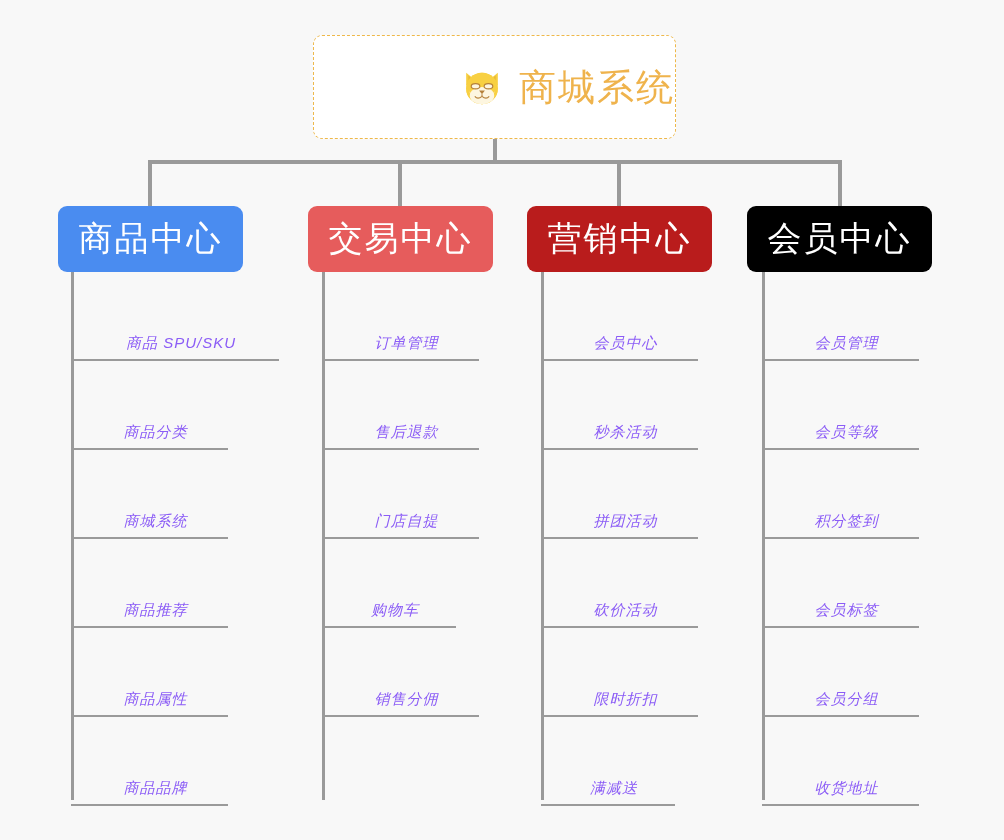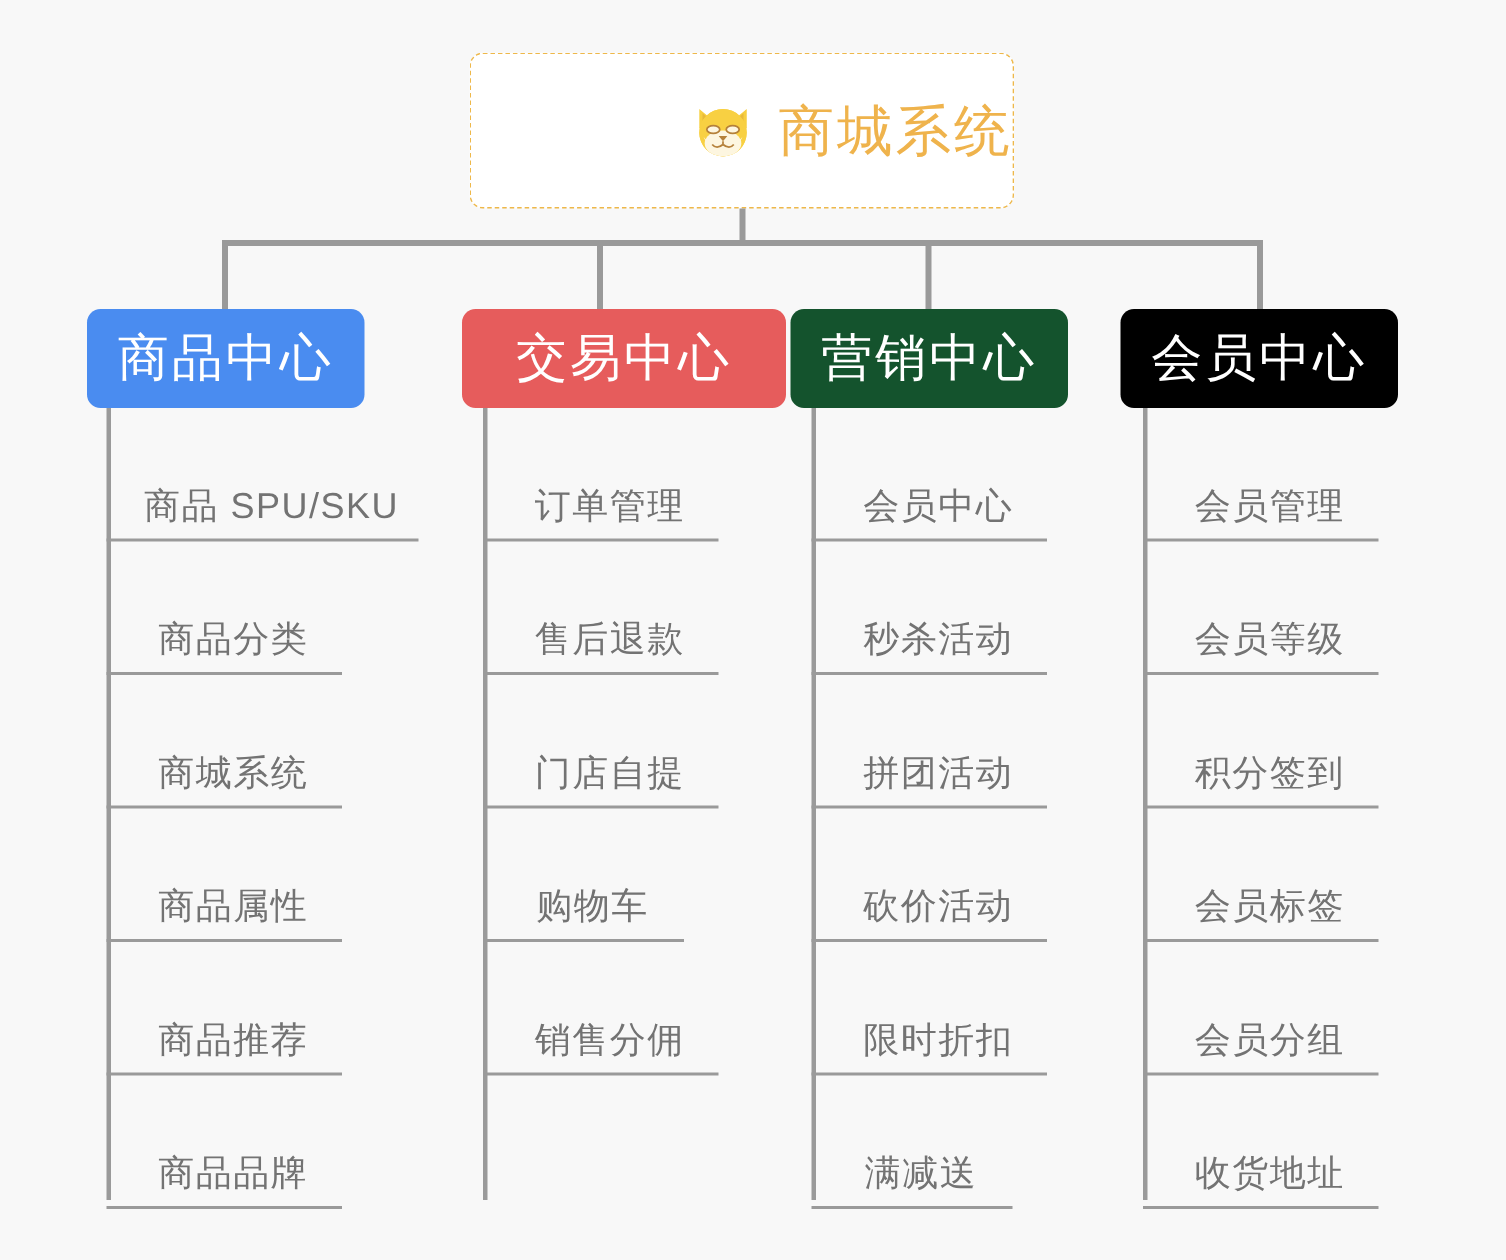--- a/index.html
+++ b/index.html
@@ -92,25 +92,26 @@
     position: relative;
     height: 89px;
     box-sizing: border-box;
     border-bottom: 2px solid #9a9a9a;
     display: flex;
     align-items: flex-end;
     justify-content: center;
     padding-bottom: 6px;
   }
   .leaf-label {
-    font-size: 24px;
-    color: #737373;
+    font-size: 15px;
+    color: #8b5cf6;
     letter-spacing: 1px;
     white-space: nowrap;
     padding: 0 14px 0 26px;
+    font-style: italic;
   }
 </style>
 </head>
 <body style="background: rgb(248, 248, 248);">
 
 <div id="canvas" style="background: rgb(248, 248, 248);">
 
   <div id="root-node">
     <div id="root-inner">
       <svg class="mascot" viewBox="0 0 64 64">
@@ -138,46 +139,46 @@
   <div class="conn conn-v" style="left:493px; top:139px; height:25px;"></div>
   <div class="conn conn-h" style="left:148px; top:160px; width:694px;"></div>
   <div class="conn conn-v" style="left:148px; top:160px; height:46px;"></div>
   <div class="conn conn-v" style="left:398px; top:160px; height:46px;"></div>
   <div class="conn conn-v" style="left:617px; top:160px; height:46px;"></div>
   <div class="conn conn-v" style="left:838px; top:160px; height:46px;"></div>
 
   <div class="cat-box" style="left: 58px; top: 206px; width: 185px; background: rgb(74, 140, 240);">
     <span>商品中心</span>
   </div>
-  <div class="cat-box" style="left: 308px; top: 206px; width: 216px; background: rgb(230, 92, 92);">
+  <div class="cat-box" style="left: 308px; top: 206px; width: 185px; background: rgb(230, 92, 92);">
     <span>交易中心</span>
   </div>
-  <div class="cat-box" style="left: 527px; top: 206px; width: 185px; background: #14532d;">
+  <div class="cat-box" style="left: 527px; top: 206px; width: 185px; background: #b91c1c;">
     <span>营销中心</span>
   </div>
   <div class="cat-box" style="left: 747px; top: 206px; width: 185px; background: #000000;">
     <span>会员中心</span>
   </div>
 
   <div class="leaf-col" style="left:71px; width:208px;">
     <div class="leaf-spine" style="height:528px;"></div>
     <div class="leaf-item" style="width:208px;">
       <span class="leaf-label">商品 SPU/SKU</span>
     </div>
     <div class="leaf-item" style="width:157px;">
       <span class="leaf-label">商品分类</span>
     </div>
     <div class="leaf-item" style="width:157px;">
       <span class="leaf-label">商城系统</span>
     </div>
     <div class="leaf-item" style="width:157px;">
+      <span class="leaf-label">商品推荐</span>
+    </div>
+    <div class="leaf-item" style="width:157px;">
       <span class="leaf-label">商品属性</span>
-    </div>
-    <div class="leaf-item" style="width:157px;">
-      <span class="leaf-label">商品推荐</span>
     </div>
     <div class="leaf-item" style="width:157px;">
       <span class="leaf-label">商品品牌</span>
     </div>
   </div>
 
   <div class="leaf-col" style="left:322px; width:157px;">
     <div class="leaf-spine" style="height:528px;"></div>
     <div class="leaf-item" style="width:157px;">
       <span class="leaf-label">订单管理</span>

